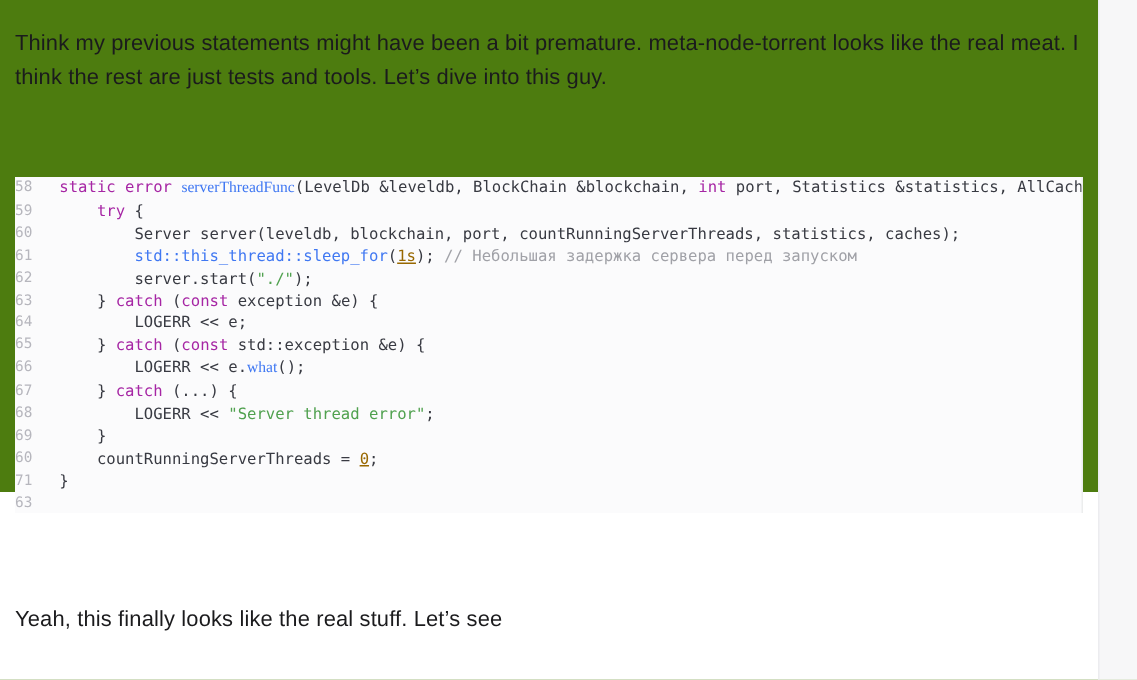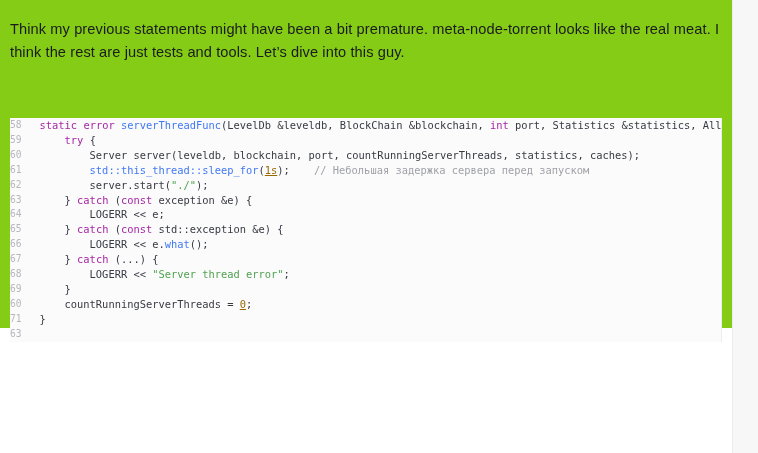--- a/index.html
+++ b/index.html
@@ -12,21 +12,21 @@
     height: 453px;
     font-family: "Liberation Sans", sans-serif;
     color: #1a1a1a;
     position: relative;
     overflow: hidden;
   }
   .page {
     width: 758px;
     height: 328px;
     position: relative;
-    background: #84cc16;
+    background: #4d7c0f;
     box-sizing: border-box;
   }
   .right-rail {
     position: absolute;
     top: 0;
     right: 0;
     width: 26px;
     height: 453px;
     background: #f7f7f8;
     border-left: 1px solid #ececef;
@@ -81,24 +81,24 @@
     color: #b6b6bd;
     font-size: 9.6px;
     user-select: none;
     margin-top: 10px;
   }
   .cd {
     padding-left: 6px !important;
     color: #383a42;
   }
   .kw    { color: #a626a4; margin-top: 29px; }
-  .fn    { color: #4078f2; }
+  .fn    { color: #4078f2; font-family: Liberation Serif, serif; }
   .str   { color: #50a14f; }
   .num   { color: #986801; text-decoration: underline; }
-  .cmt   { color: #a0a1a7; margin-left: 18px; }
+  .cmt   { color: #a0a1a7; }
   .pun   { color: #383a42; }
   .ns    { color: #4078f2; }
 </style>
 </head>
 <body>
 
 <div class="page">
 
   <div class="prose intro">Think my previous statements might have been a bit premature. meta-node-torrent looks like the real meat. I think the rest are just tests and tools. Let’s dive into this guy.</div>
 
@@ -162,15 +162,16 @@
             <td class="cd"><span class="pun">}</span></td>
           </tr>
           <tr>
             <td class="ln">63</td>
             <td class="cd"><span class="pun"></span></td>
           </tr>
         </tbody>
     </table>
   </div>
 
+  <div class="prose outro">Yeah, this finally looks like the real stuff. Let’s see</div>
 
   <div class="right-rail"></div>
 </div>
 
 </body></html>

